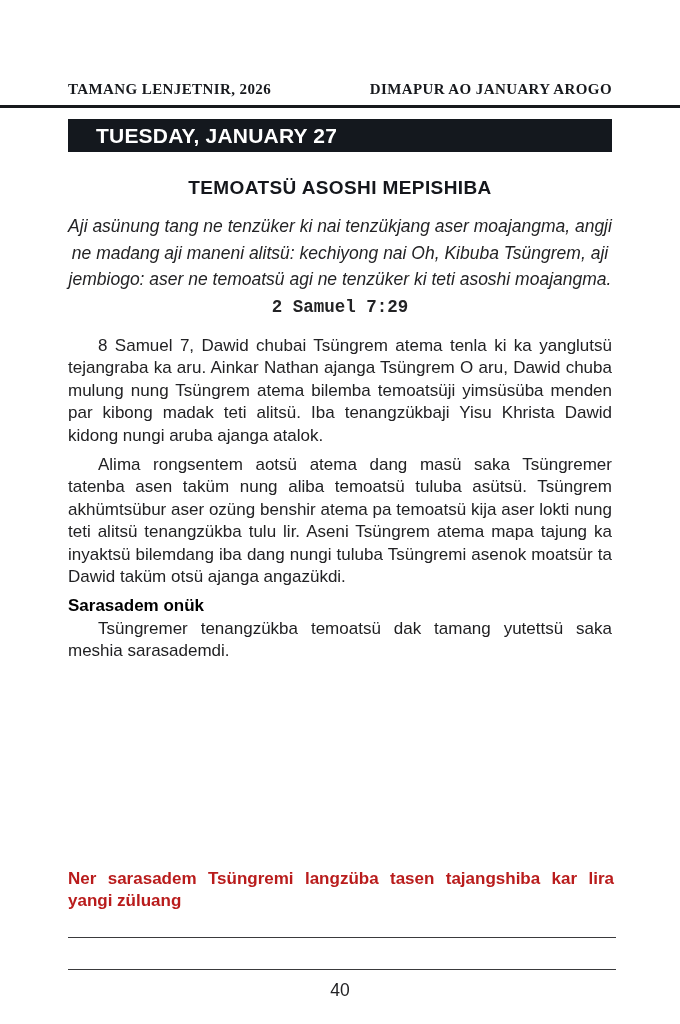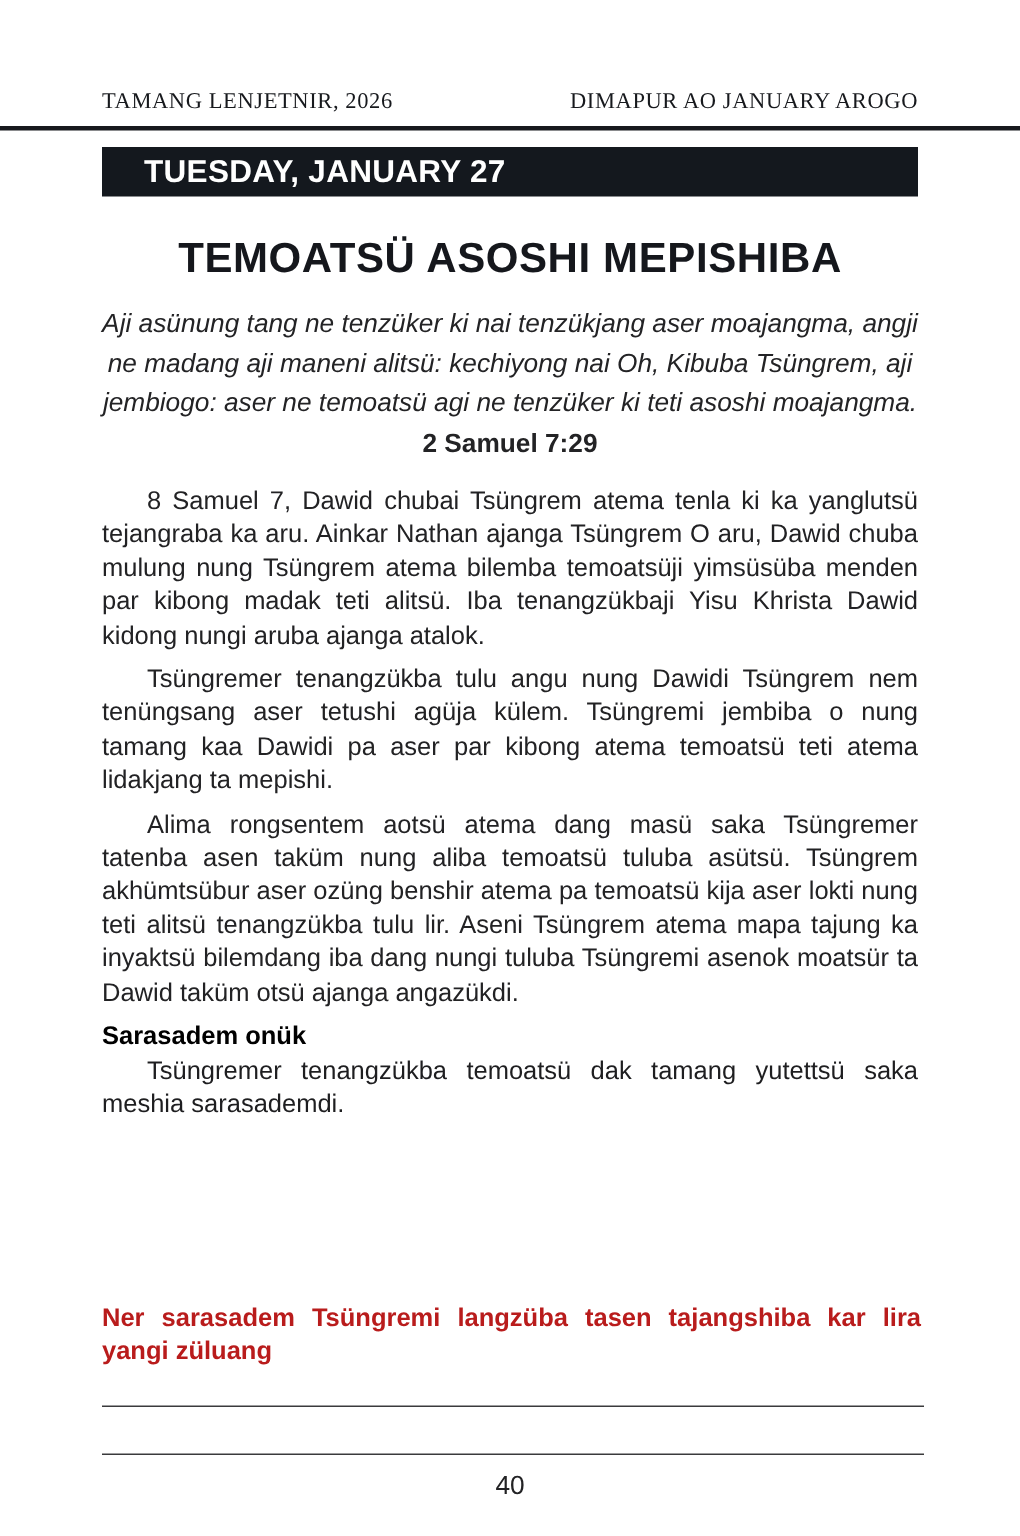--- a/index.html
+++ b/index.html
@@ -19,25 +19,26 @@
   
   .header-row {
     display: flex;
     justify-content: space-between;
     align-items: flex-end;
     margin: 0 68px;
     padding-top: 60px;
   }
   .header-text {
     font-family: "Liberation Serif", serif;
-    font-weight: 400;
+    font-weight: 700;
     font-size: 15px;
     letter-spacing: 0.4px;
     color: #17191d;
     white-space: nowrap;
+    margin-top: 21px;
   }
   .top-rule {
     margin-top: 7px;
     height: 0;
     border: 0;
     border-top: 3.5px solid #17191d;
     width: 100%;
   }
   
   .banner {
@@ -52,36 +53,37 @@
     color: #ffffff;
     font-weight: 700;
     font-size: 21px;
     letter-spacing: 0.2px;
   }
   
   .title {
     margin: 25px 68px 0 68px;
     text-align: center;
     font-weight: 700;
-    font-size: 28px;
+    font-size: 19px;
     letter-spacing: 0.4px;
     color: #15171c;
   }
   
   .verse {
     margin: 14px 66px 0 66px;
     text-align: center;
     font-style: italic;
     font-size: 17.5px;
     line-height: 26.5px;
     color: #232325;
   }
   .verse-ref {
     font-style: normal;
     font-weight: 700;
+    font-family: Liberation Mono, monospace;
   }
   
   .body-copy {
     margin: 15px 68px 0 68px;
     text-align: justify;
     font-size: 17px;
     line-height: 22.4px;
     color: #222224;
   }
   .body-copy p {
@@ -151,21 +153,20 @@
   </div>
 
   <div class="title">TEMOATSÜ ASOSHI MEPISHIBA</div>
 
   <div class="verse">
     <span>Aji asünung tang ne tenzüker ki nai tenzükjang aser moajangma, angji ne madang aji maneni alitsü: kechiyong nai Oh, Kibuba Tsüngrem, aji jembiogo: aser ne temoatsü agi ne tenzüker ki teti asoshi moajangma. </span><span class="verse-ref">2 Samuel 7:29</span>
   </div>
 
   <div class="body-copy">
     <p>8 Samuel 7, Dawid chubai Tsüngrem atema tenla ki ka yanglutsü tejangraba ka aru. Ainkar Nathan ajanga Tsüngrem O aru, Dawid chuba mulung nung Tsüngrem atema bilemba temoatsüji yimsüsüba menden par kibong madak teti alitsü.  Iba tenangzükbaji Yisu Khrista Dawid kidong nungi aruba ajanga atalok.</p>
-    <p>Tsüngremer tenangzükba tulu angu nung Dawidi Tsüngrem nem tenüngsang aser tetushi agüja külem. Tsüngremi jembiba o nung tamang kaa Dawidi pa aser par kibong atema temoatsü teti atema lidakjang ta mepishi.</p>
     <p>Alima rongsentem aotsü atema dang masü saka Tsüngremer tatenba asen taküm nung aliba temoatsü tuluba asütsü. Tsüngrem akhümtsübur aser ozüng benshir atema pa temoatsü kija aser lokti nung teti alitsü tenangzükba tulu lir. Aseni Tsüngrem atema mapa tajung ka inyaktsü bilemdang iba dang nungi tuluba Tsüngremi asenok moatsür ta Dawid taküm otsü ajanga angazükdi.</p>
   </div>
 
   <div class="section-heading">Sarasadem onük</div>
   <div class="prayer-copy">
     <p>Tsüngremer tenangzükba temoatsü dak tamang yutettsü saka meshia sarasademdi.</p>
   </div>
 
   <div class="footer-note">Ner sarasadem Tsüngremi langzüba tasen tajangshiba kar lira yangi züluang</div>
   <hr class="write-line first">

